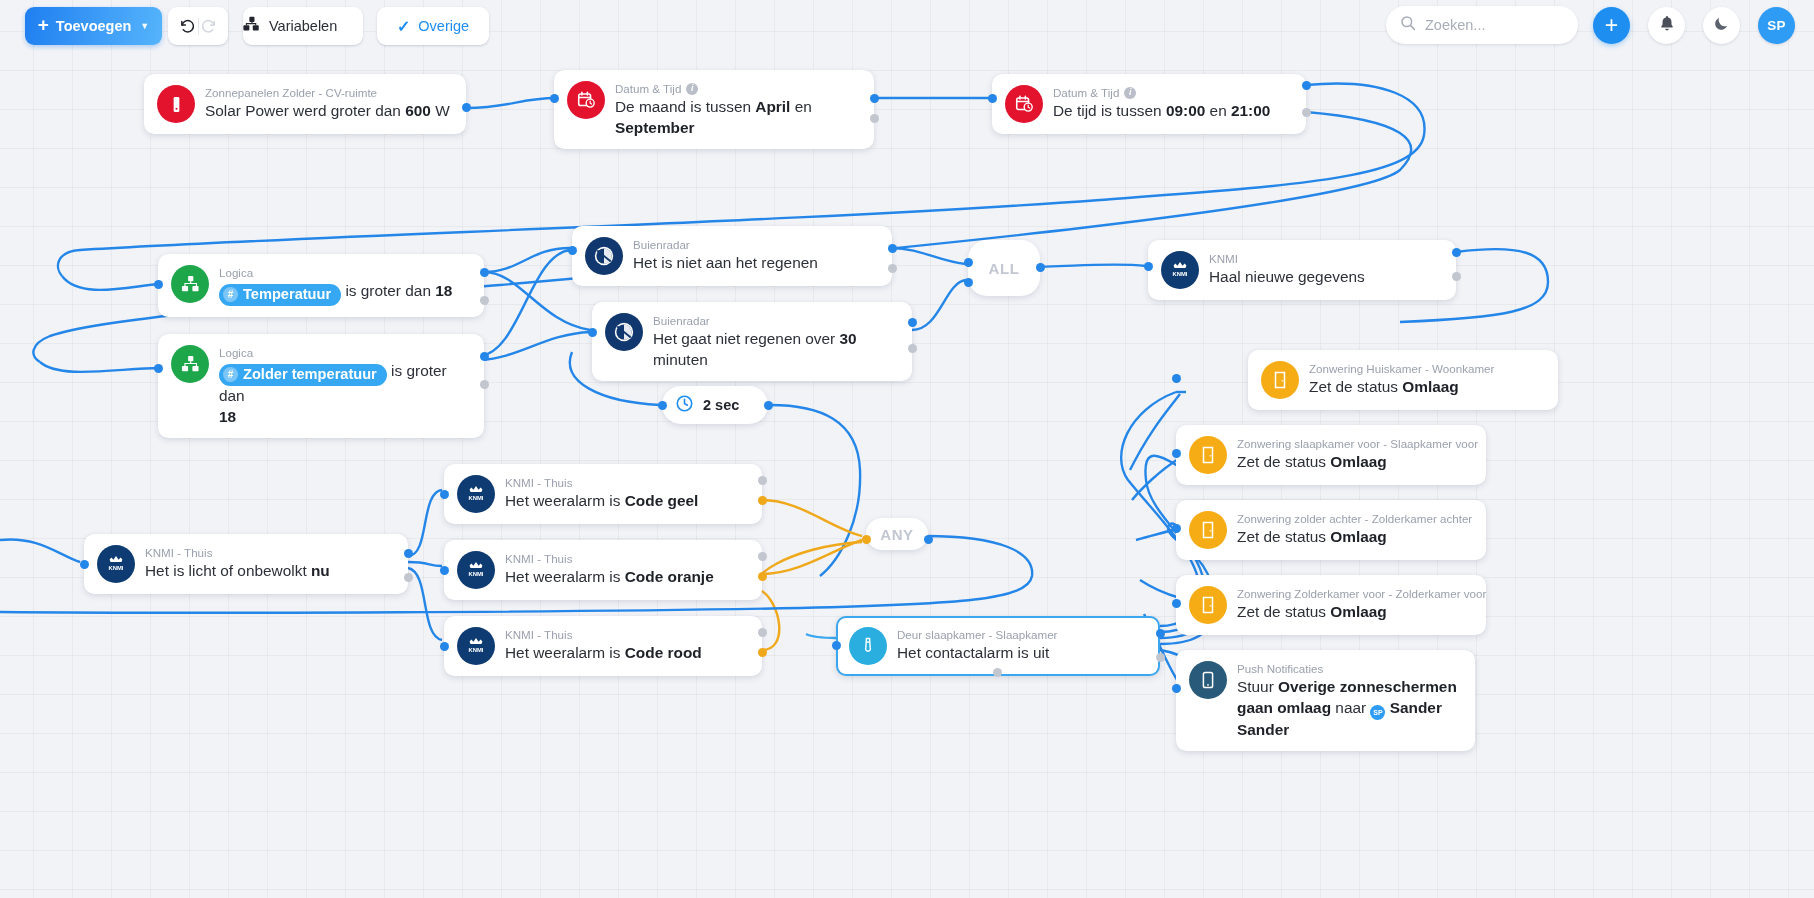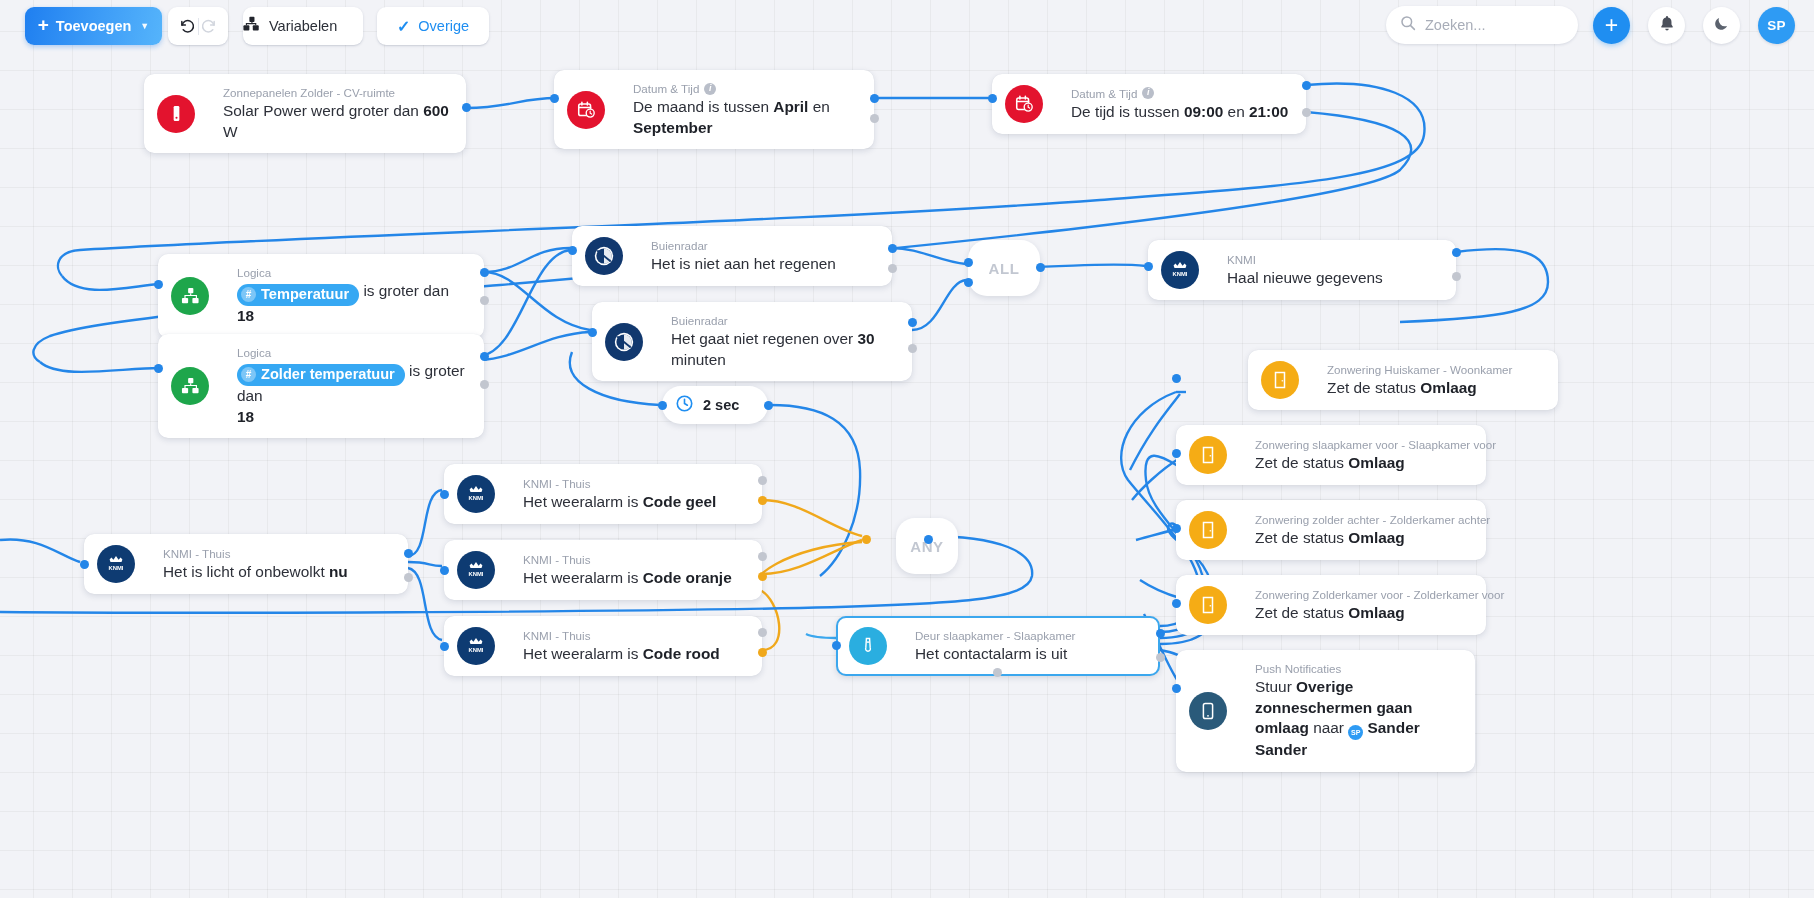--- a/index.html
+++ b/index.html
@@ -83,21 +83,21 @@
     left: 1758px; background: #2e9bf4; color: #fff;
     font-size: 13.5px; font-weight: bold; letter-spacing: .3px;
     box-shadow: 0 1px 3px rgba(16,30,70,0.13);
   }
   #wires { position: absolute; inset: 0; width: 1814px; height: 898px; z-index: 5; }
 
   .card {
     position: absolute; z-index: 10;
     background: #fff; border-radius: 10px;
     box-shadow: 0 2px 6px rgba(20,35,80,0.13), 0 0 1px rgba(20,35,80,0.10);
-    display: flex; align-items: center; gap: 28px;
+    display: flex; align-items: flex-start; gap: 10px;
     padding: 11px 16px 11px 13px;
     cursor: pointer;
   }
   .card.selected { border: 2px solid #3ba7ee; padding: 9px 14px 9px 11px; }
 
   .badge {
     flex: 0 0 auto; width: 38px; height: 38px; border-radius: 50%;
     display: flex; align-items: center; justify-content: center;
   }
   .badge svg { display: block; }
@@ -566,21 +566,21 @@
       <div class="subtitle">
           <span>KNMI - Thuis</span>
         </div>
       <div class="title-line"><span>Het weeralarm is </span><b>Code rood</b></div>
     </div>
   </div>
   <div class="port p-blue" style="left:440px; top:642px;"></div>
   <div class="port p-grey" style="left:758px; top:628px;"></div>
   <div class="port p-amber" style="left:758px; top:648px;"></div>
 
-  <div class="gate" style="left:896px; top:518px; width:62px; height:56px;">
+  <div class="gate" style="left:866px; top:518px; width:62px; height:32px;">
     <span>ANY</span>
   </div>
   <div class="port p-amber" style="left:862px; top:535px;"></div>
   <div class="port p-blue" style="left:924px; top:535px;"></div>
 
   <div class="card selected" style="left:836px; top:616px; width:324px;">
     <div class="badge b-cyan">
       <svg width="20" height="20" viewBox="0 0 20 20" fill="none" stroke="#fff" stroke-width="1.4">
         <path d="M8.4 2.5h3.2l.6 9.4a2.4 2.4 0 1 1-4.4 0z"></path>
         <path d="M8.6 6.1h3"></path>

